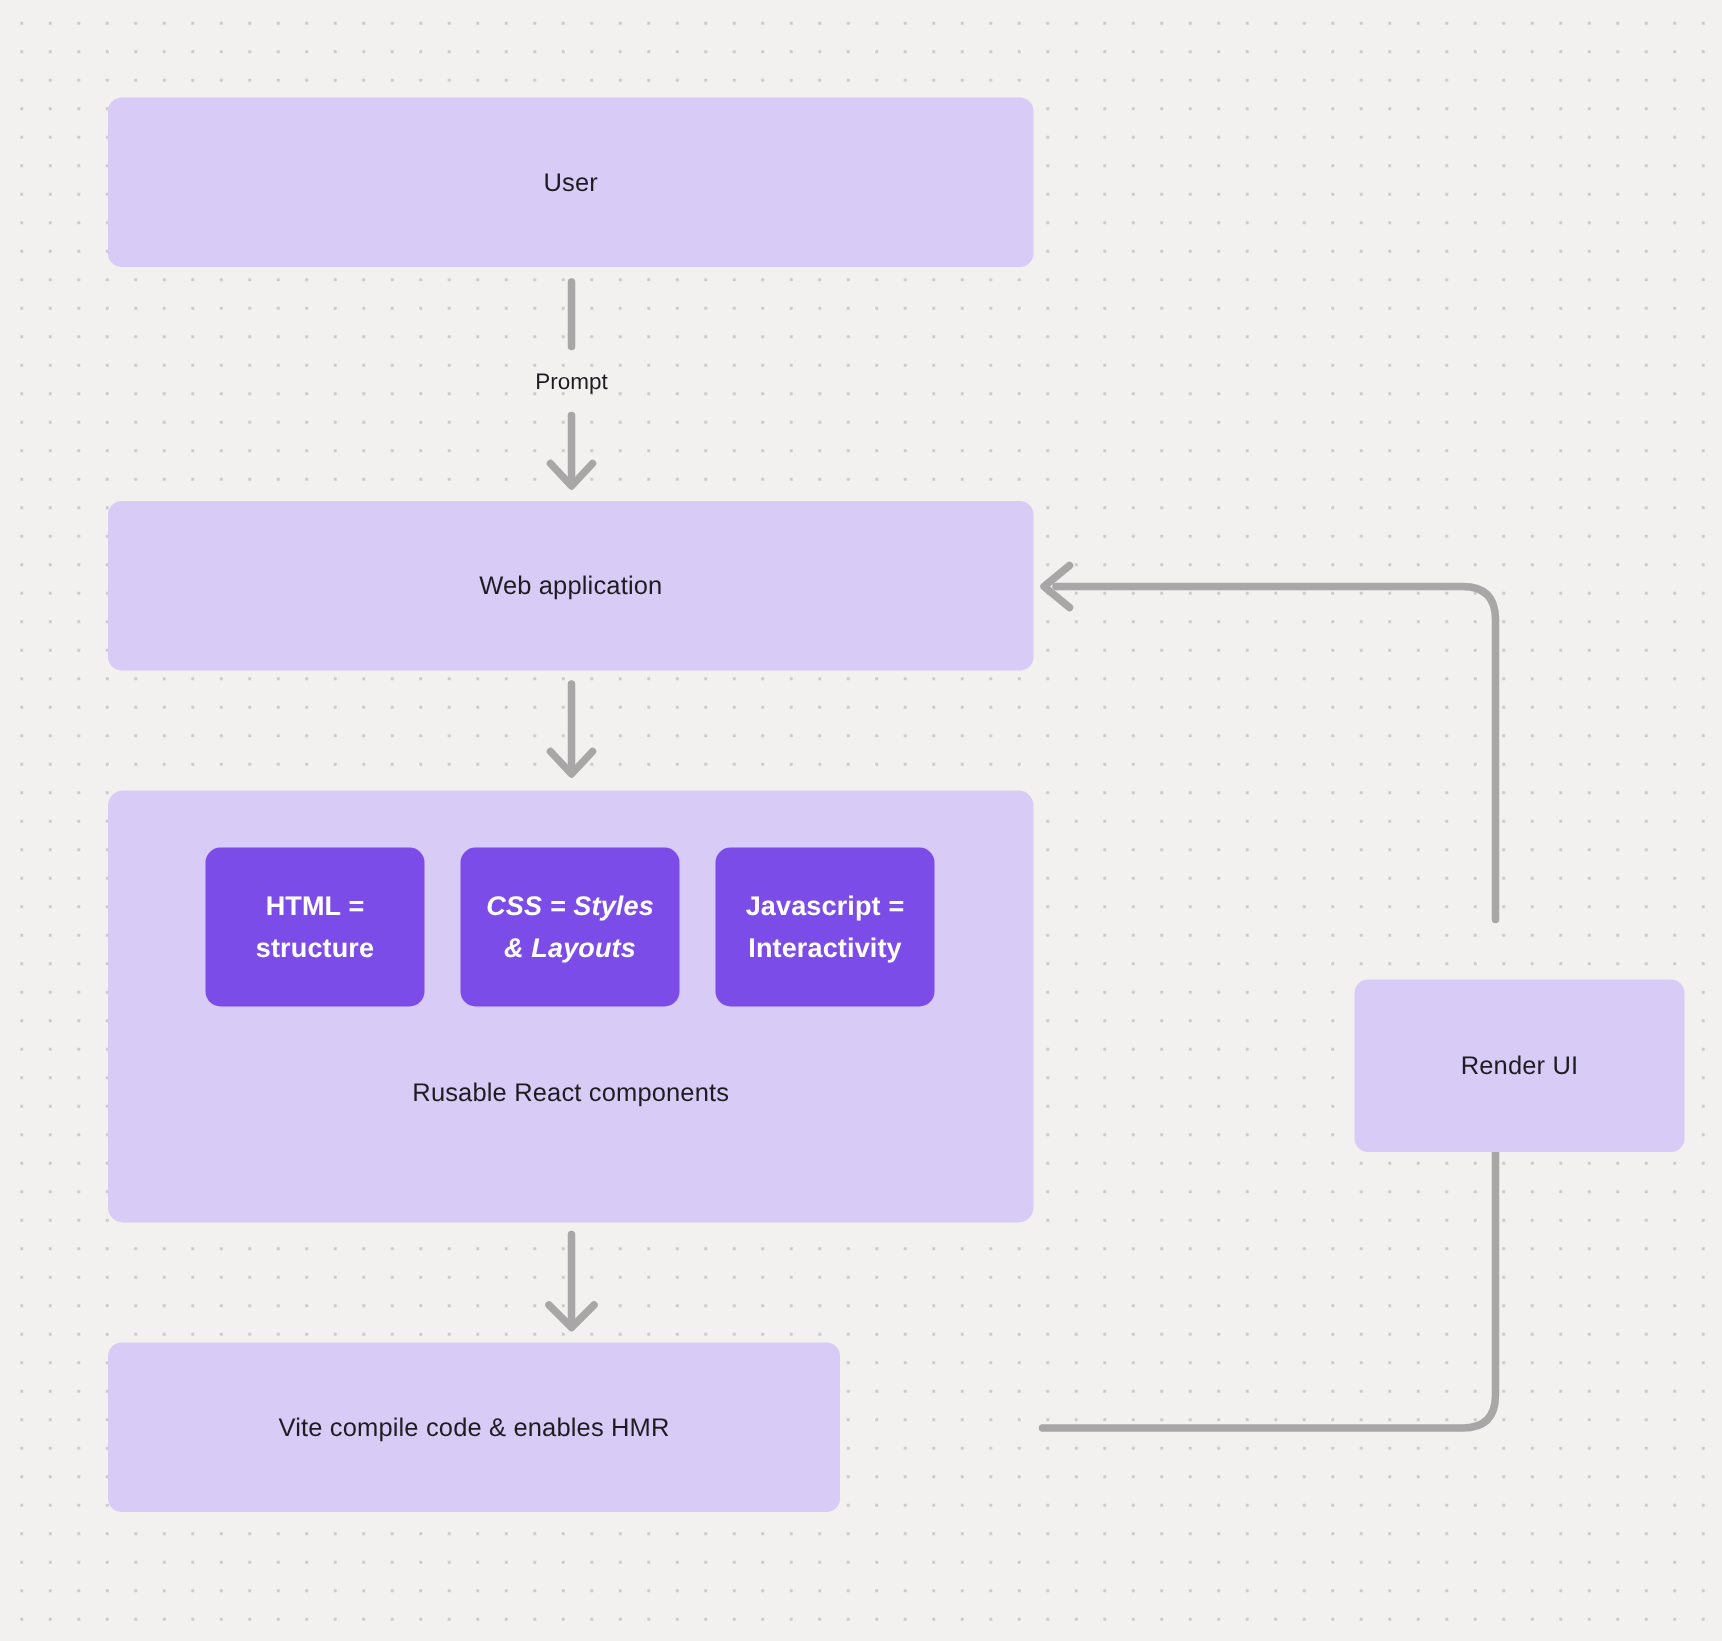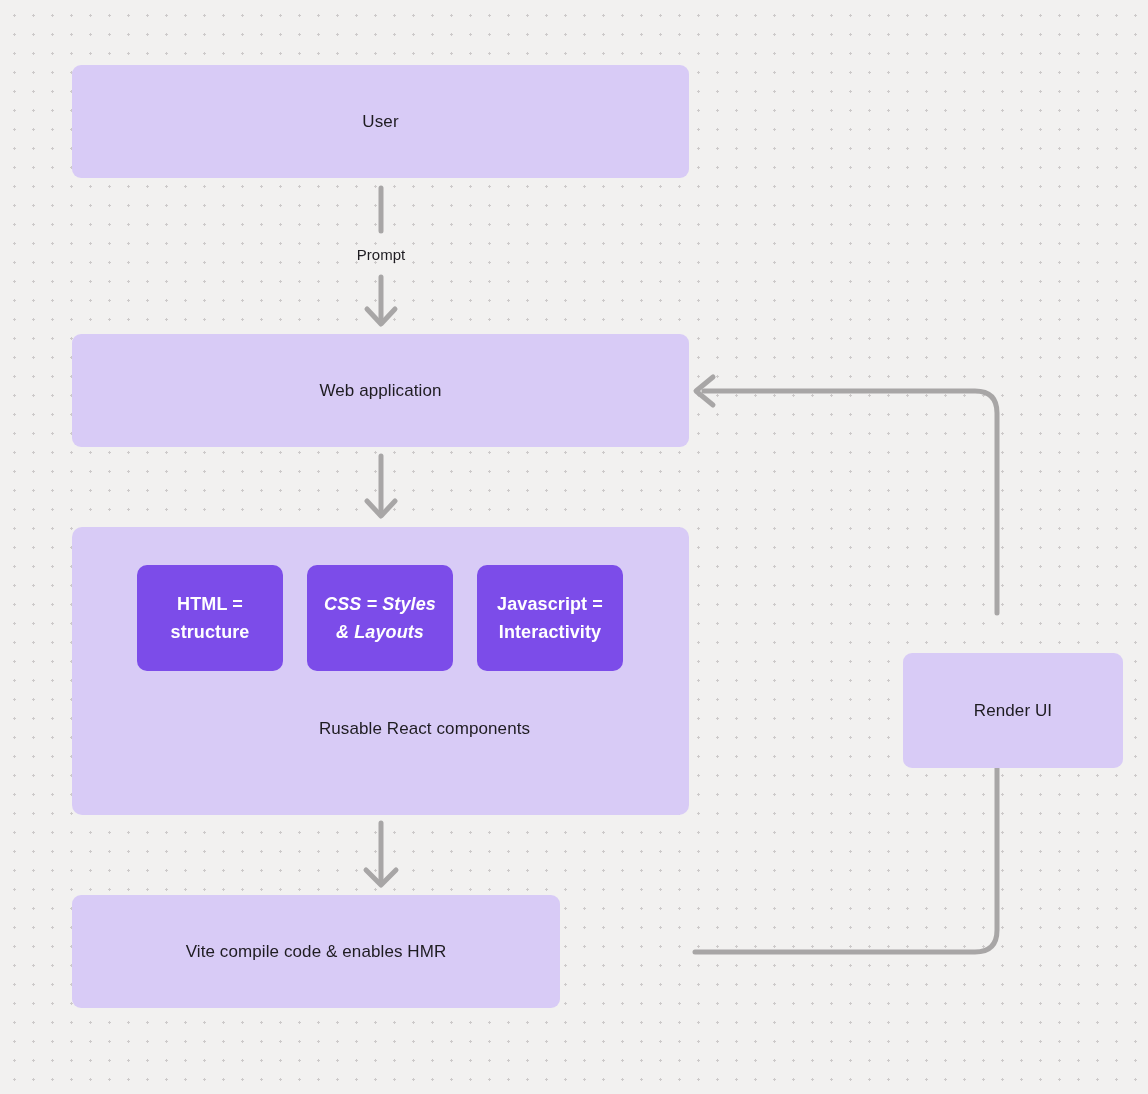--- a/index.html
+++ b/index.html
@@ -78,21 +78,20 @@
   .chip-1{left:65px;}
   .chip-2{left:235px;font-style:italic;}
   .chip-3{left:405px;}
   .group-caption{
     position:absolute;
     left:0;
     top:192px;
     width:100%;
     color:var(--text-dark);
     font-size:17px;
-    margin-left:44px;
   }
   .edge-label{
     position:absolute;
     left:381px;
     top:246px;
     transform:translateX(-50%);
     color:var(--text-dark);
     font-size:15px;
   }
 </style>

